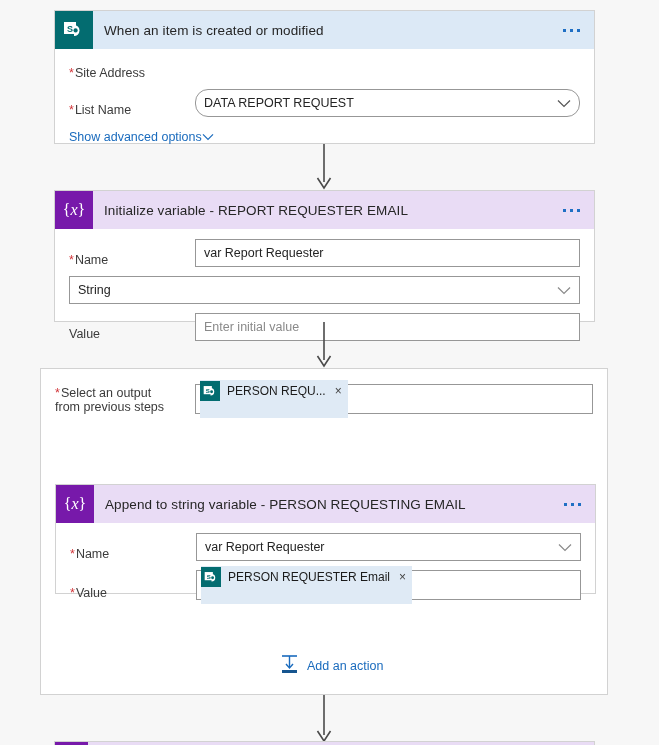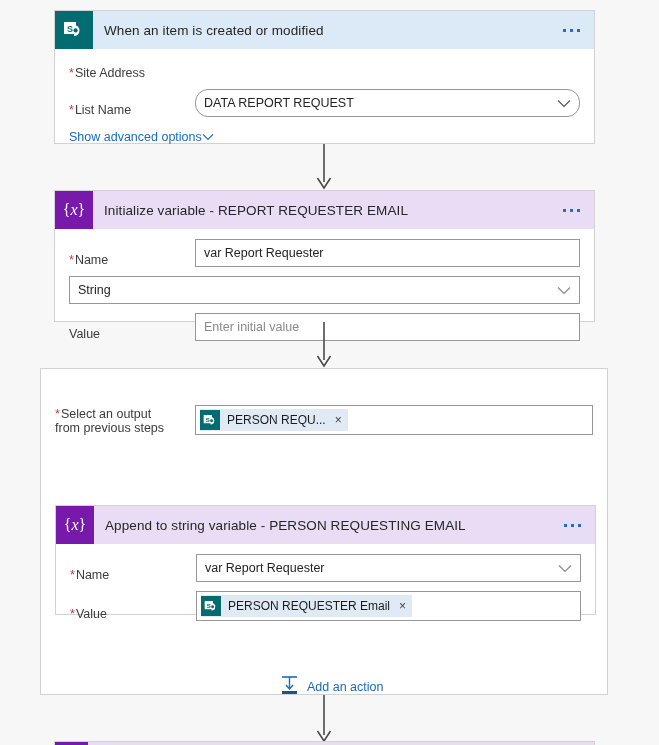--- a/index.html
+++ b/index.html
@@ -139,21 +139,21 @@
     justify-content: center;
     cursor: pointer;
   }
 
   
   .chip {
     display: inline-flex;
     align-items: center;
     background: #dfeaf5;
     height: 22px;
-    padding: 0 6px 0 0;
+    padding: 0 6px 16px 0;
     font-size: 12px;
     color: #1b1b1b;
   }
   .chip-ico {
     width: 20px;
     height: 20px;
     margin-right: 7px;
     background: #036c70;
     display: flex;
     align-items: center;
@@ -327,21 +327,21 @@
 
   <div class="arrow" style="left:313px; top:322px; height:46px;">
     <svg width="22" height="46" viewBox="0 0 22 46">
       <line x1="11" y1="0" x2="11" y2="38" stroke="#4a4a4a" stroke-width="1.6"></line>
       <polyline points="4.5,34 11,44 17.5,34" fill="none" stroke="#4a4a4a" stroke-width="1.6"></polyline>
     </svg>
   </div>
 
   <div class="card" style="left:40px; top:368px; width:568px; height:327px;">
 
-    <div class="card-body" style="padding:14px 14px 0 14px; position:relative; height:289px; box-sizing:border-box;margin-top:21px;">
+    <div class="card-body" style="padding:14px 14px 0 14px; position:relative; height:289px; box-sizing:border-box;">
 
       <div class="row" style="margin-bottom:20px;">
         <div class="row-label" style="flex:0 0 140px; padding-top:3px;">
           <span class="req">*</span><span>Select an output</span><br>
           <span>from previous steps</span>
         </div>
         <div class="field" style="height:30px; padding:0 4px;">
           <span class="chip">
             <span class="chip-ico">
               <svg width="15" height="15" viewBox="0 0 22 22">

